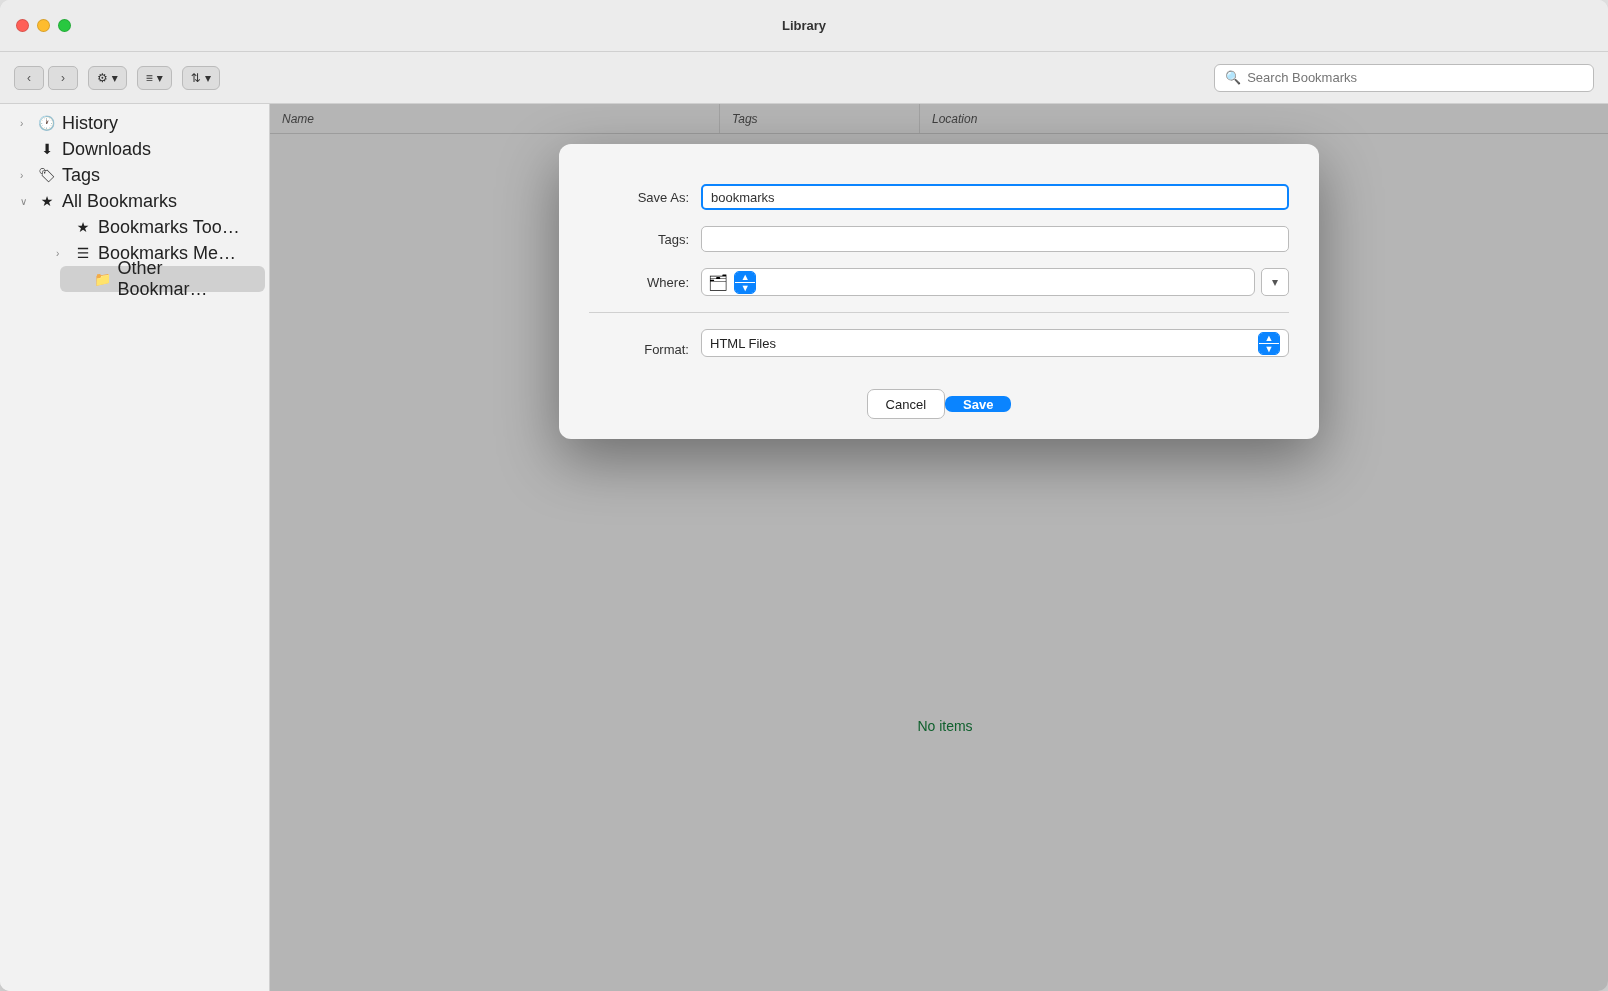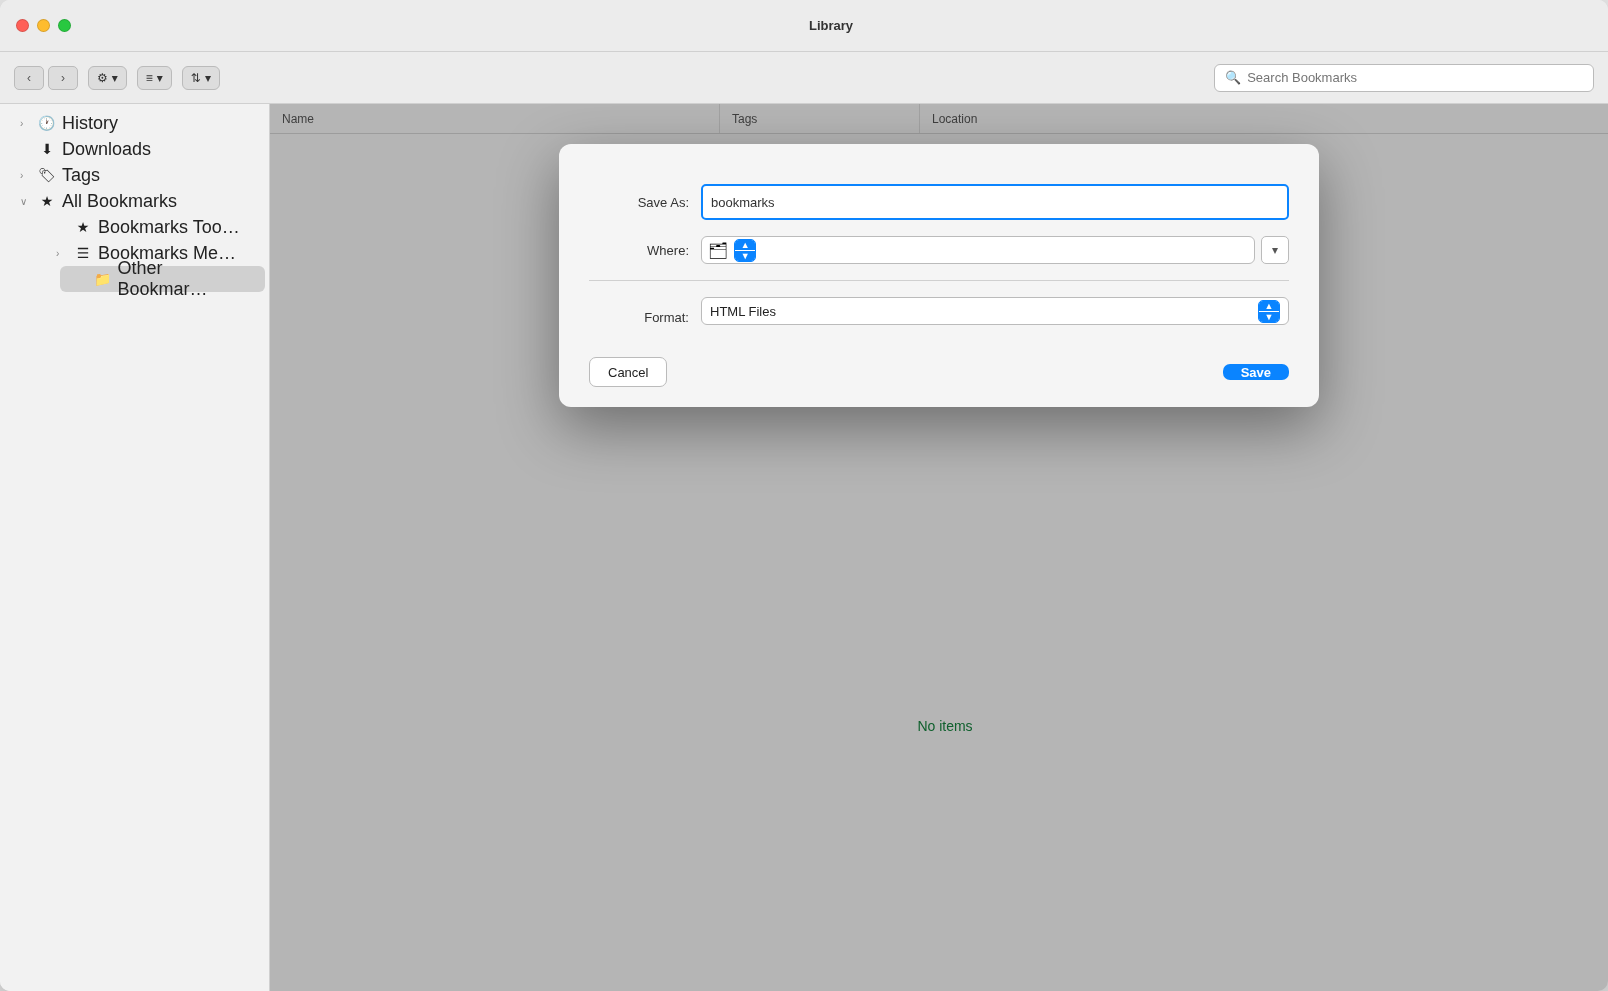--- a/index.html
+++ b/index.html
@@ -50,21 +50,20 @@
     .tl-minimize { background: #febc2e; }
     .tl-maximize { background: #28c840; }
 
     .title {
       position: absolute;
       left: 50%;
       transform: translateX(-50%);
       font-size: 13px;
       font-weight: 600;
       color: #333;
-      margin-left: 27px;
     }
 
     
     .toolbar {
       height: 52px;
       background: #ececec;
       border-bottom: 1px solid #d0d0d0;
       display: flex;
       align-items: center;
       padding: 0 14px;
@@ -174,20 +173,21 @@
       position: relative;
     }
 
     
     .table-header {
       display: flex;
       height: 30px;
       background: #f2f2f2;
       border-bottom: 1px solid #d0d0d0;
       flex-shrink: 0;
+      font-style: italic;
     }
     .table-col {
       display: flex;
       align-items: center;
       padding: 0 12px;
       font-size: 12px;
       font-weight: 500;
       color: #555;
       border-right: 1px solid #d8d8d8;
     }
@@ -244,21 +244,21 @@
     .dialog-label {
       width: 100px;
       text-align: right;
       font-size: 13px;
       color: #333;
       margin-right: 12px;
       flex-shrink: 0;
     }
     .dialog-input {
       flex: 1;
-      height: 36px;
+      height: 26px;
       border: 2px solid #0a84ff;
       border-radius: 5px;
       padding: 0 8px;
       font-size: 13px;
       outline: none;
       background: white;
       color: #333;
     }
     .dialog-input.tags-input {
       border: 1px solid #bbb;
@@ -335,21 +335,21 @@
       cursor: pointer;
     }
     .format-select .select-label {
       flex: 1;
       font-size: 13px;
       color: #222;
     }
 
     .dialog-footer {
       display: flex;
-      justify-content: space-between;
+      justify-content: center;
       align-items: center;
       padding: 0 30px;
     }
     .btn-cancel {
       height: 30px;
       padding: 0 18px;
       background: white;
       border: 1px solid #bbb;
       border-radius: 7px;
       font-size: 13px;
@@ -494,20 +494,24 @@
 
       <div class="modal-overlay">
         <div class="save-dialog">
           <div class="dialog-body">
 
             <div class="dialog-row">
               <span class="dialog-label">Save As:</span>
               <input class="dialog-input" type="text" value="bookmarks" style="">
             </div>
 
+            <div class="dialog-row">
+              <span class="dialog-label">Tags:</span>
+              <input class="dialog-input tags-input" type="text" style="">
+            </div>
 
             <div class="where-row">
               <span class="dialog-label">Where:</span>
               <div class="where-select-wrapper">
                 <div class="where-select">
                   <span class="folder-icon">🗂</span>
                   <div class="stepper-combined">
                     <div class="stepper-up">▲</div>
                     <div class="stepper-divider"></div>
                     <div class="stepper-down">▼</div>

